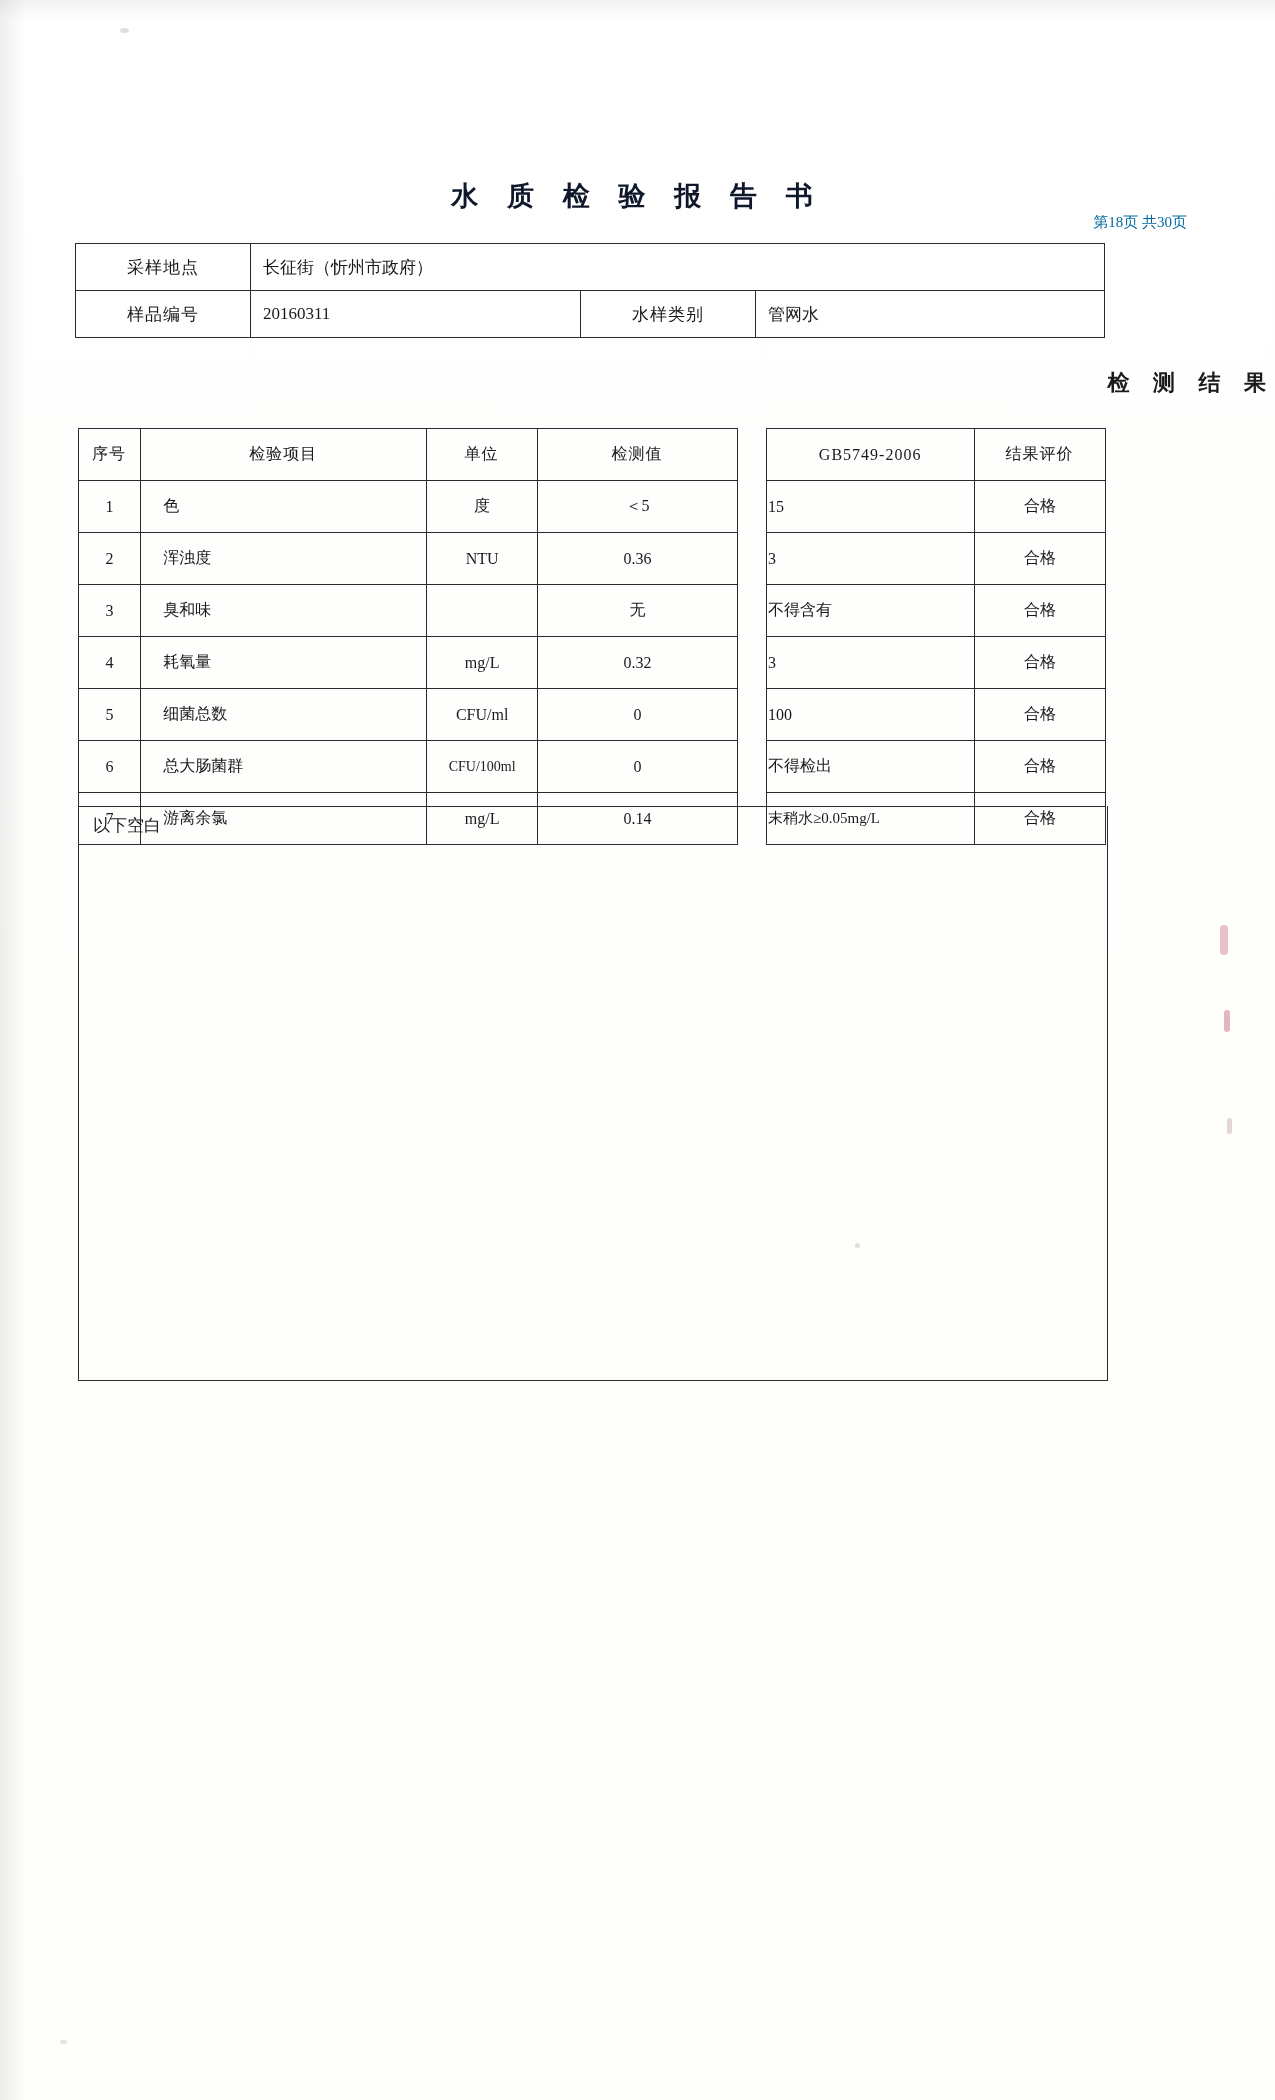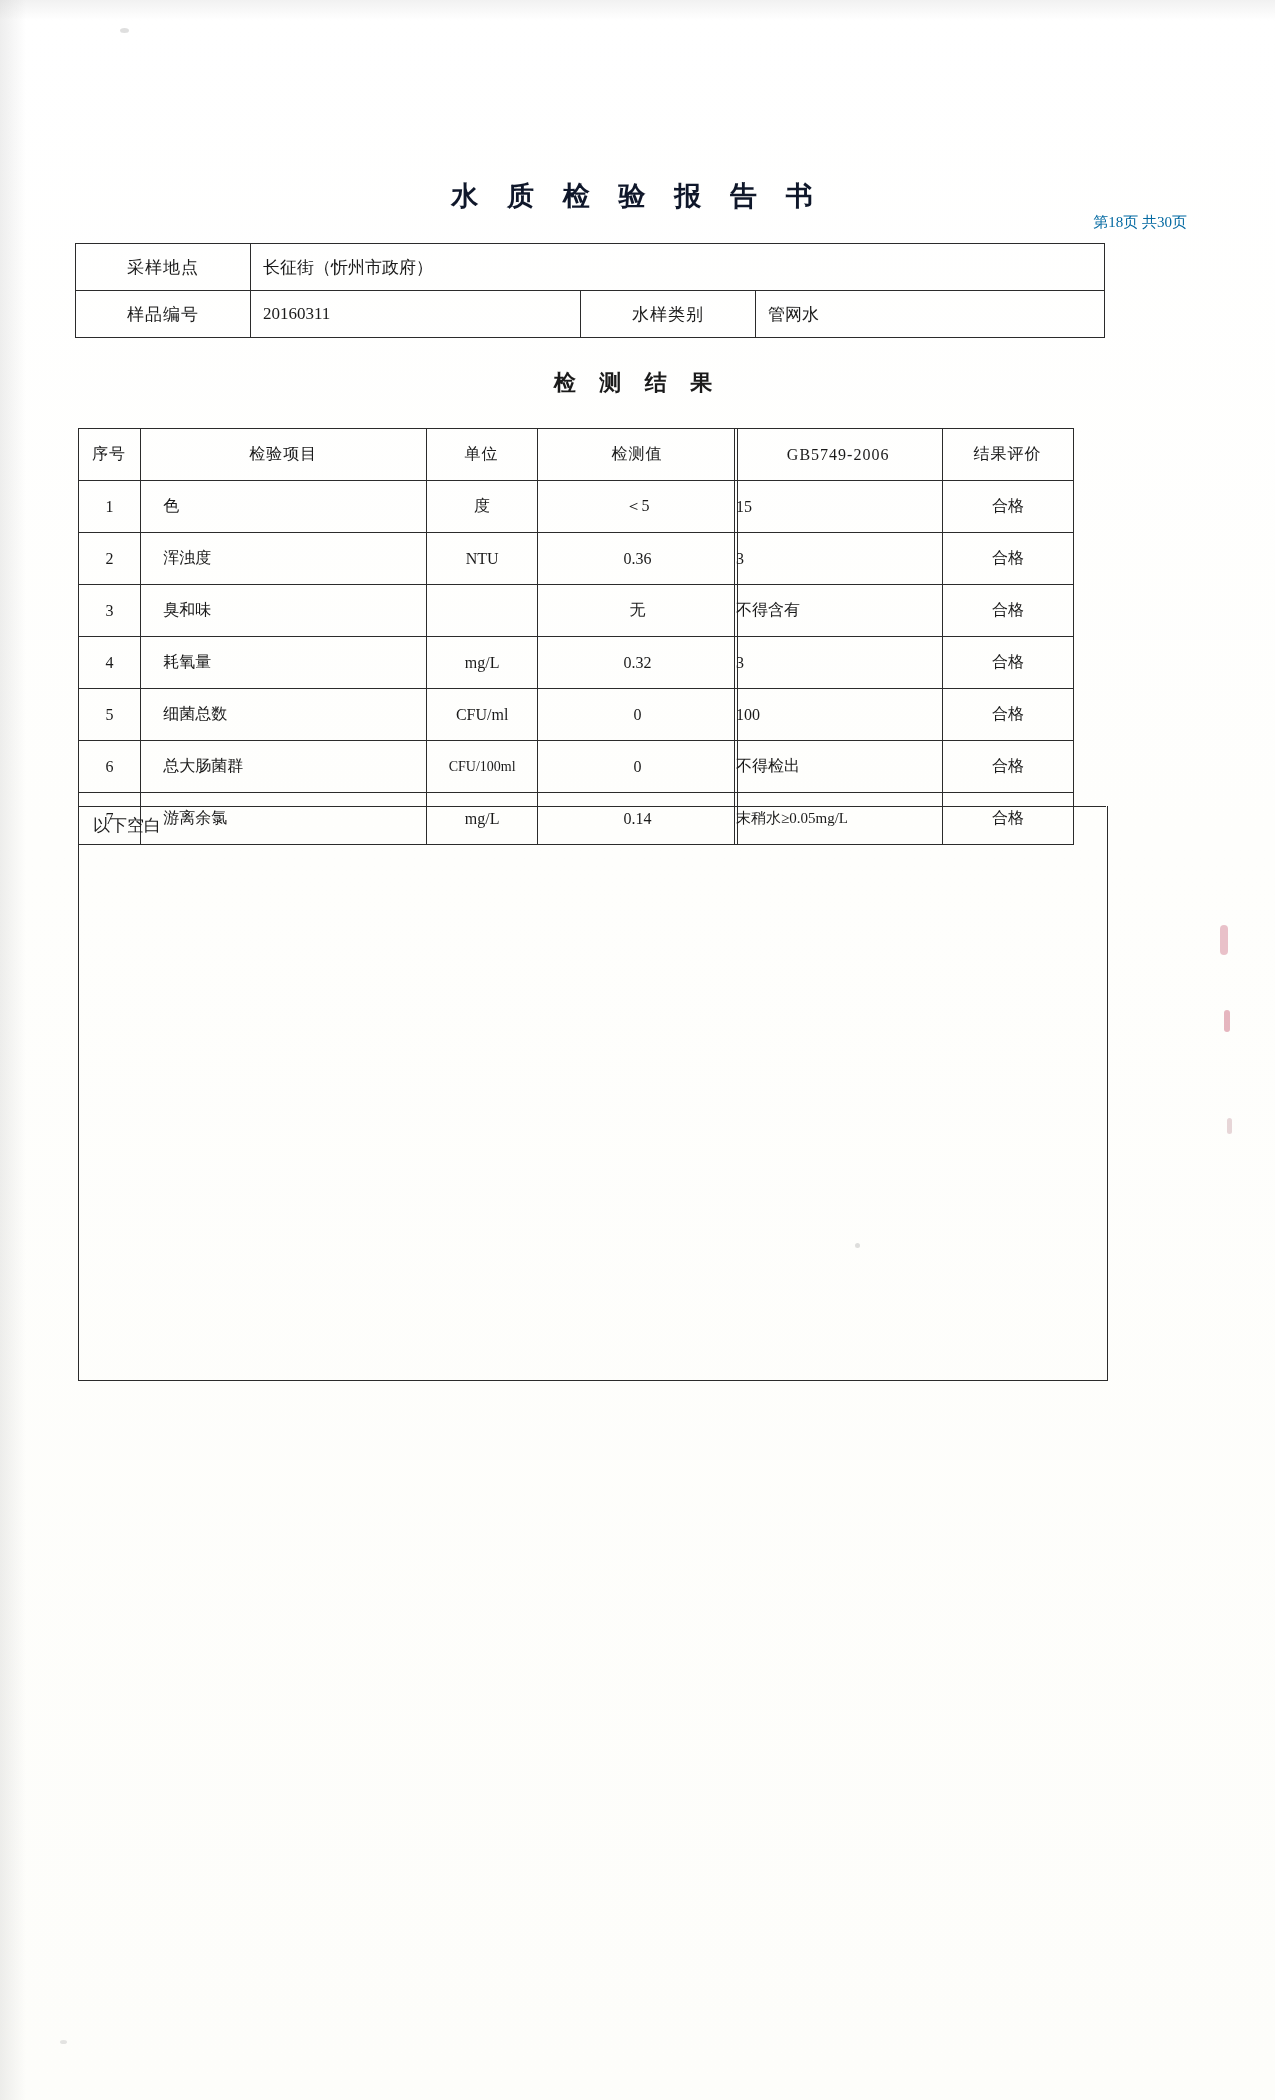--- a/index.html
+++ b/index.html
@@ -69,21 +69,21 @@
   }
   .val {
     text-align: left;
     padding-left: 16px;
   }
   .section-title {
     position: absolute;
     left: 0;
     top: 368px;
     width: 1275px;
-    text-align: center;
+    text-align: right;
     font-size: 22px;
     letter-spacing: 9px;
     font-weight: bold;
   }
   
   .results-wrap {
     position: absolute;
     left: 78px;
     top: 428px;
     width: 1028px;
@@ -100,21 +100,21 @@
     vertical-align: middle;
   }
   .left-table {
     position: absolute;
     left: 0;
     top: 0;
     width: 660px;
   }
   .right-table {
     position: absolute;
-    left: 656px;
+    left: 688px;
     top: 0;
     width: 340px;
   }
   .c-no { width: 62px; text-align: center; }
   .c-item { width: 278px; text-align: left; padding-left: 22px; }
   .c-unit { width: 110px; text-align: center; }
   .c-value { width: 208px; text-align: center; }
   .c-std { width: 208px; text-align: left; }
   .c-eval { width: 130px; text-align: center; }
   thead td { text-align: center !important; padding-left: 0 !important; letter-spacing: 1px; }

